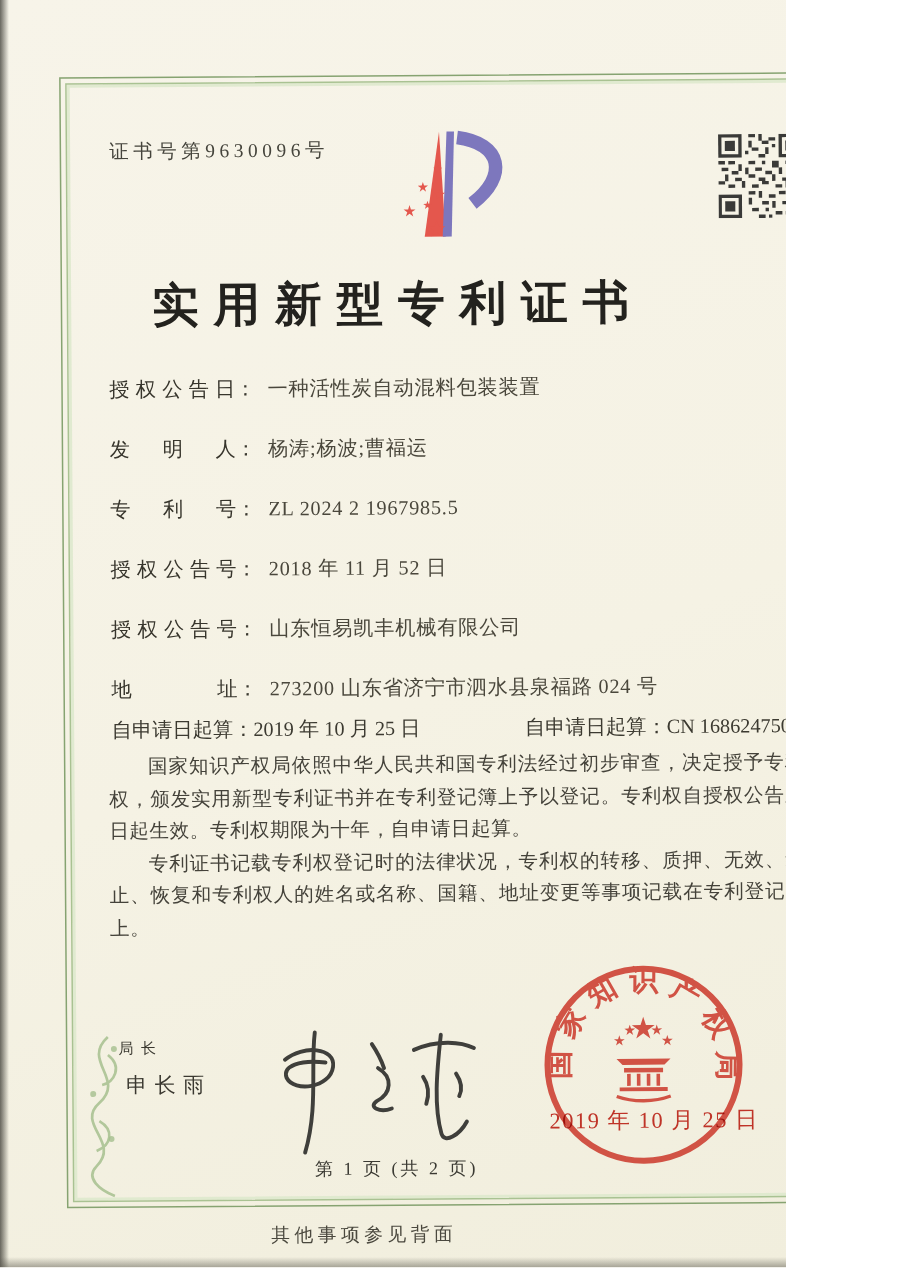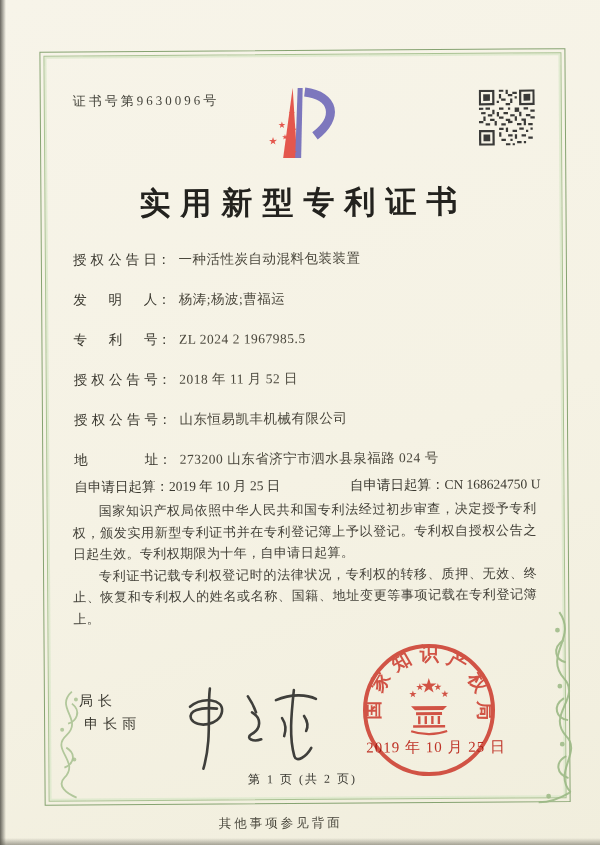--- a/index.html
+++ b/index.html
@@ -1,17 +1,17 @@
 <!DOCTYPE html>
 <html><head>
 <meta charset="utf-8">
 <style>
   html,body{margin:0;padding:0;}
   .page{
-    position:relative; width:600px; height:845px; overflow:hidden;
+    position:relative; width:524px; height:845px; overflow:hidden;
     background:linear-gradient(160deg,#f7f4e9 0%,#f5f2e4 55%,#f1eeDD 100%);
     font-family:"Liberation Serif","DejaVu Serif",serif;
   }
   
   .scan-left{position:absolute;left:0;top:0;bottom:0;width:6px;
     background:linear-gradient(to right,rgba(45,44,38,.7),rgba(45,44,38,0));}
   .scan-bottom{position:absolute;left:0;right:0;bottom:0;height:7px;
     background:linear-gradient(to bottom,rgba(0,0,0,0),rgba(88,86,76,.5));}
   .tilt{position:absolute;inset:0;transform:rotate(-0.4deg);transform-origin:50% 50%;}
   
@@ -31,21 +31,21 @@
   .lab{display:inline-block;width:84px;text-align:justify;text-align-last:justify;color:#37352c;}
   .colon{margin:0 2px 0 0;}
   .val{margin-left:6px;color:#4a473c;letter-spacing:.5px;}
   .grant{position:absolute;left:74px;top:477px;width:466px;font-size:13.5px;color:#3c3a31;
     display:flex;justify-content:space-between;padding-right:26px;white-space:nowrap;}
   
   .body{position:absolute;left:72px;top:499px;width:464px;font-size:13px;line-height:21.5px;
     color:#44423a;text-align:justify;letter-spacing:.4px;}
   .body p{margin:0;text-indent:2em;}
   
-  .director-title{position:absolute;left:77px;top:691px;font-size:14px;letter-spacing:5px;color:#3a3830;}
+  .director-title{position:absolute;left:77px;top:691px;font-size:10px;letter-spacing:5px;color:#3a3830;}
   .director-name{position:absolute;left:82px;top:714px;font-size:14px;letter-spacing:5px;color:#3a3830;}
   .signature{position:absolute;left:168px;top:676px;}
   
   .seal{position:absolute;left:352px;top:636px;mix-blend-mode:multiply;opacity:.9;}
   .seal-date{position:absolute;left:364px;top:739px;font-size:15px;letter-spacing:1px;
     color:#bf3428;white-space:nowrap;mix-blend-mode:multiply;}
   
   .page-label{position:absolute;left:0;right:0;top:771px;text-align:center;font-size:12px;
     letter-spacing:2px;color:#3b3a33;}
   .back-note{position:absolute;left:0;right:0;top:815px;text-align:center;font-size:12.5px;

